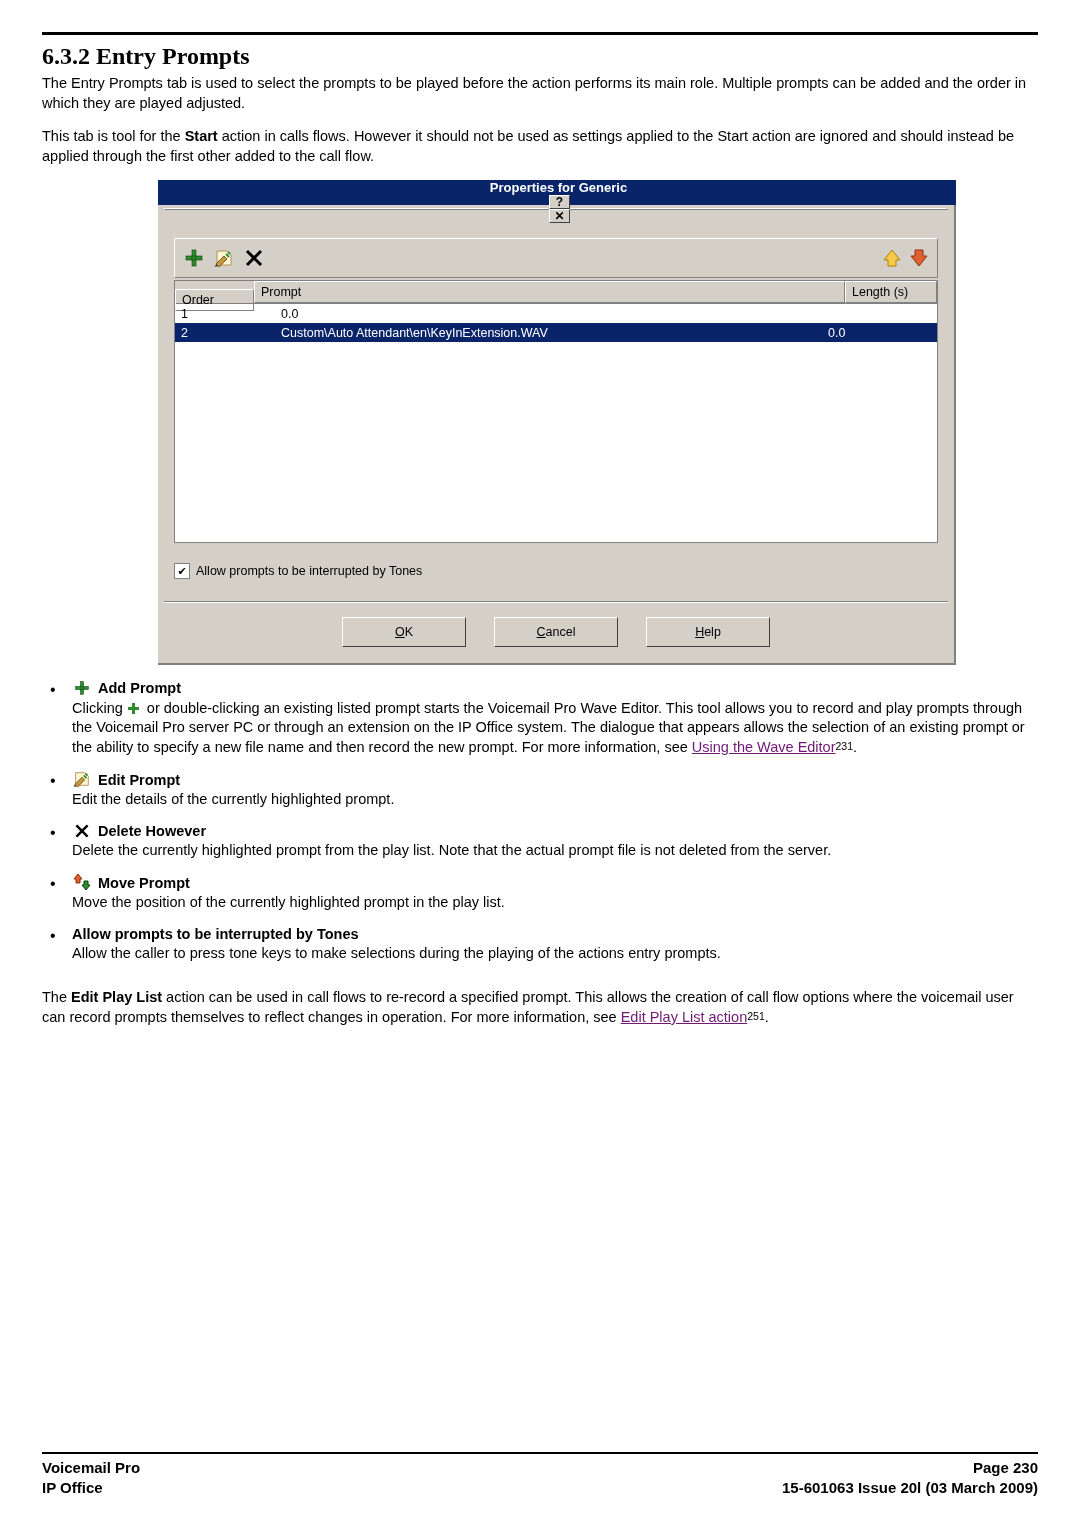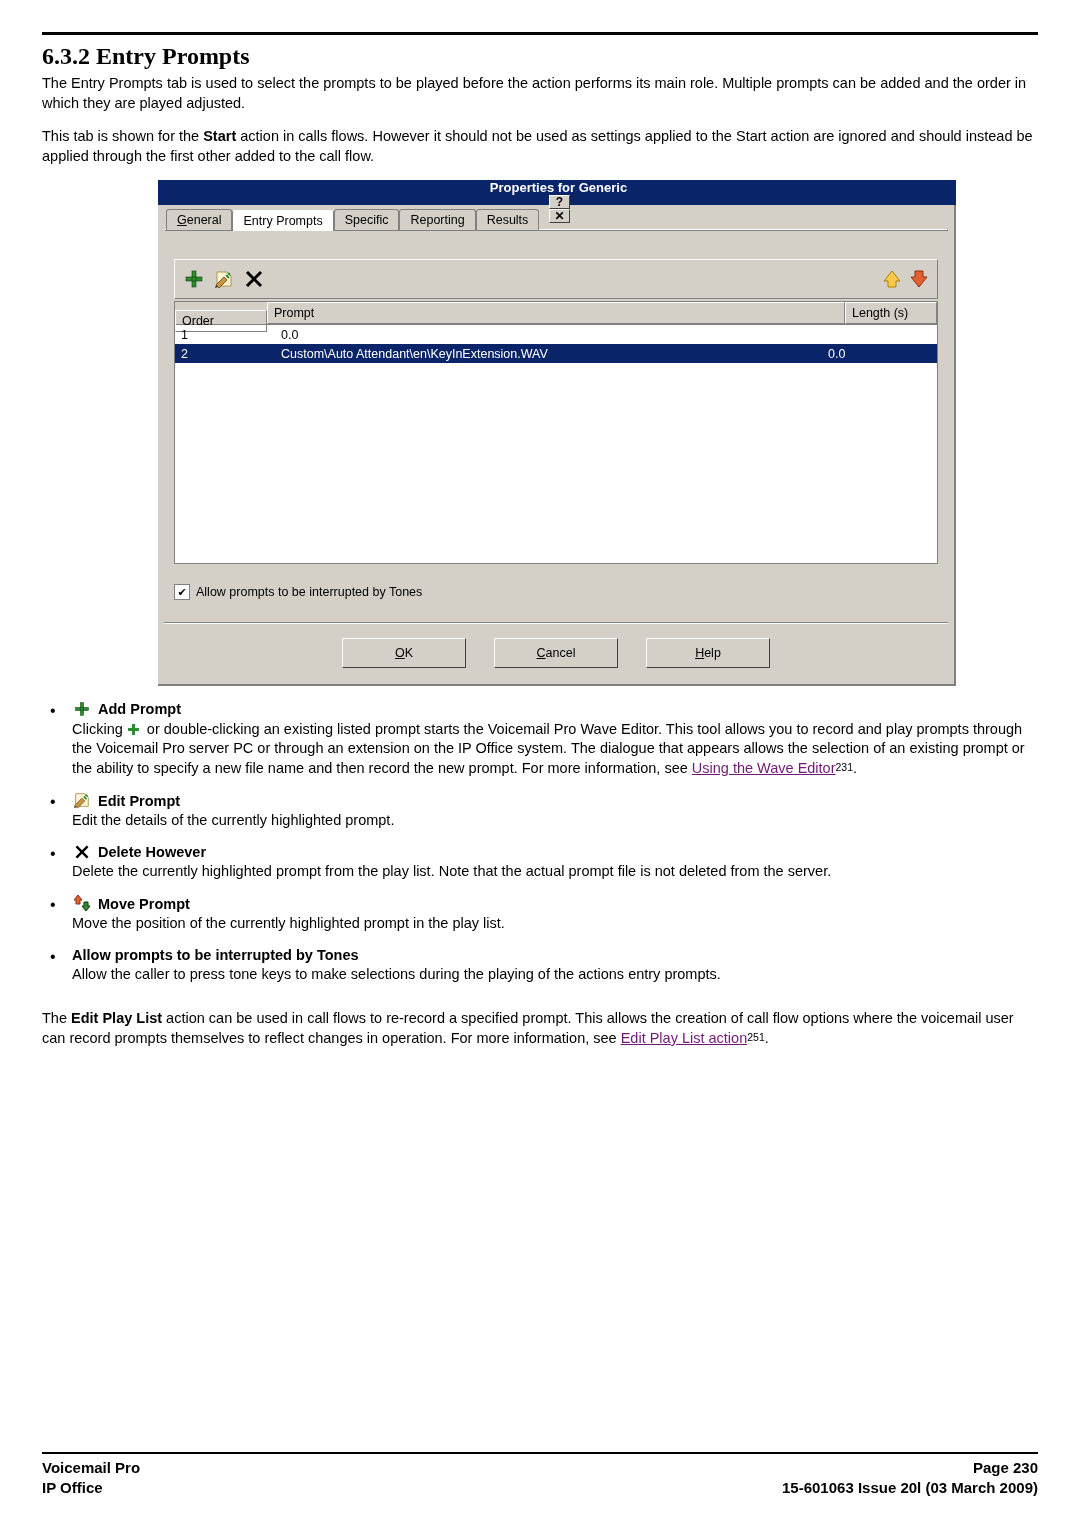--- a/index.html
+++ b/index.html
@@ -144,21 +144,21 @@
     border-top: 1px solid #fff;
     border-left: 1px solid #fff;
     border-right: 1px solid #808080;
     border-bottom: 1px solid #808080;
     height: 100%;
     display: flex;
     align-items: center;
     padding-left: 6px;
     box-sizing: border-box;
   }
-  .col-order { width: 92px; margin-top: 16px; }
+  .col-order { width: 79px; margin-top: 16px; }
   .col-prompt { flex: 1 1 auto; }
   .col-length { width: 92px; }
 
   .tbl-body {
     background: #fff;
     border: 1px solid #808080;
     border-top: 1px solid #808080;
     height: 238px;
     font-family: Tahoma, sans-serif;
     font-size: 12.5px;
@@ -305,38 +305,31 @@
   </defs>
 </svg>
 
 <div class="page">
   <div class="top-rule"></div>
   <h1 class="section-title">6.3.2 Entry Prompts</h1>
 
   <p class="body">The Entry Prompts tab is used to select the prompts to be played before the action performs its main role. Multiple prompts can be added and the order in which they are played adjusted.</p>
 
   <p class="body">
-    <span>This tab is shown for the </span><b>Start</b><span> action in calls flows. However it should not be used as settings applied to the Start action are ignored and should instead be applied through the first other added to the call flow.</span>
+    <span>This tab is tool for the </span><b>Start</b><span> action in calls flows. However it should not be used as settings applied to the Start action are ignored and should instead be applied through the first other added to the call flow.</span>
   </p>
 
   <div class="dialog-wrap">
     <div class="titlebar">
       <span class="title-text">Properties for Generic</span>
       <span class="spacer"></span>
       <span class="win-btn">?</span>
       <span class="win-btn">✕</span>
     </div>
     <div class="dialog-body">
-      <div class="tabs-row">
-        <div class="tab"><span class="mnemonic">G</span><span>eneral</span></div>
-        <div class="tab active">Entry Prompts</div>
-        <div class="tab">Specific</div>
-        <div class="tab">Reporting</div>
-        <div class="tab">Results</div>
-      </div>
       <div class="tab-underline"></div>
 
       <div class="toolbar-area">
         <div class="toolbar-row">
           <div class="left-icons">
             <span class="tb-icon">
                 <svg width="20" height="20" viewBox="0 0 20 20">
                   <use href="#ic-plus"></use>
                 </svg>
               </span>

